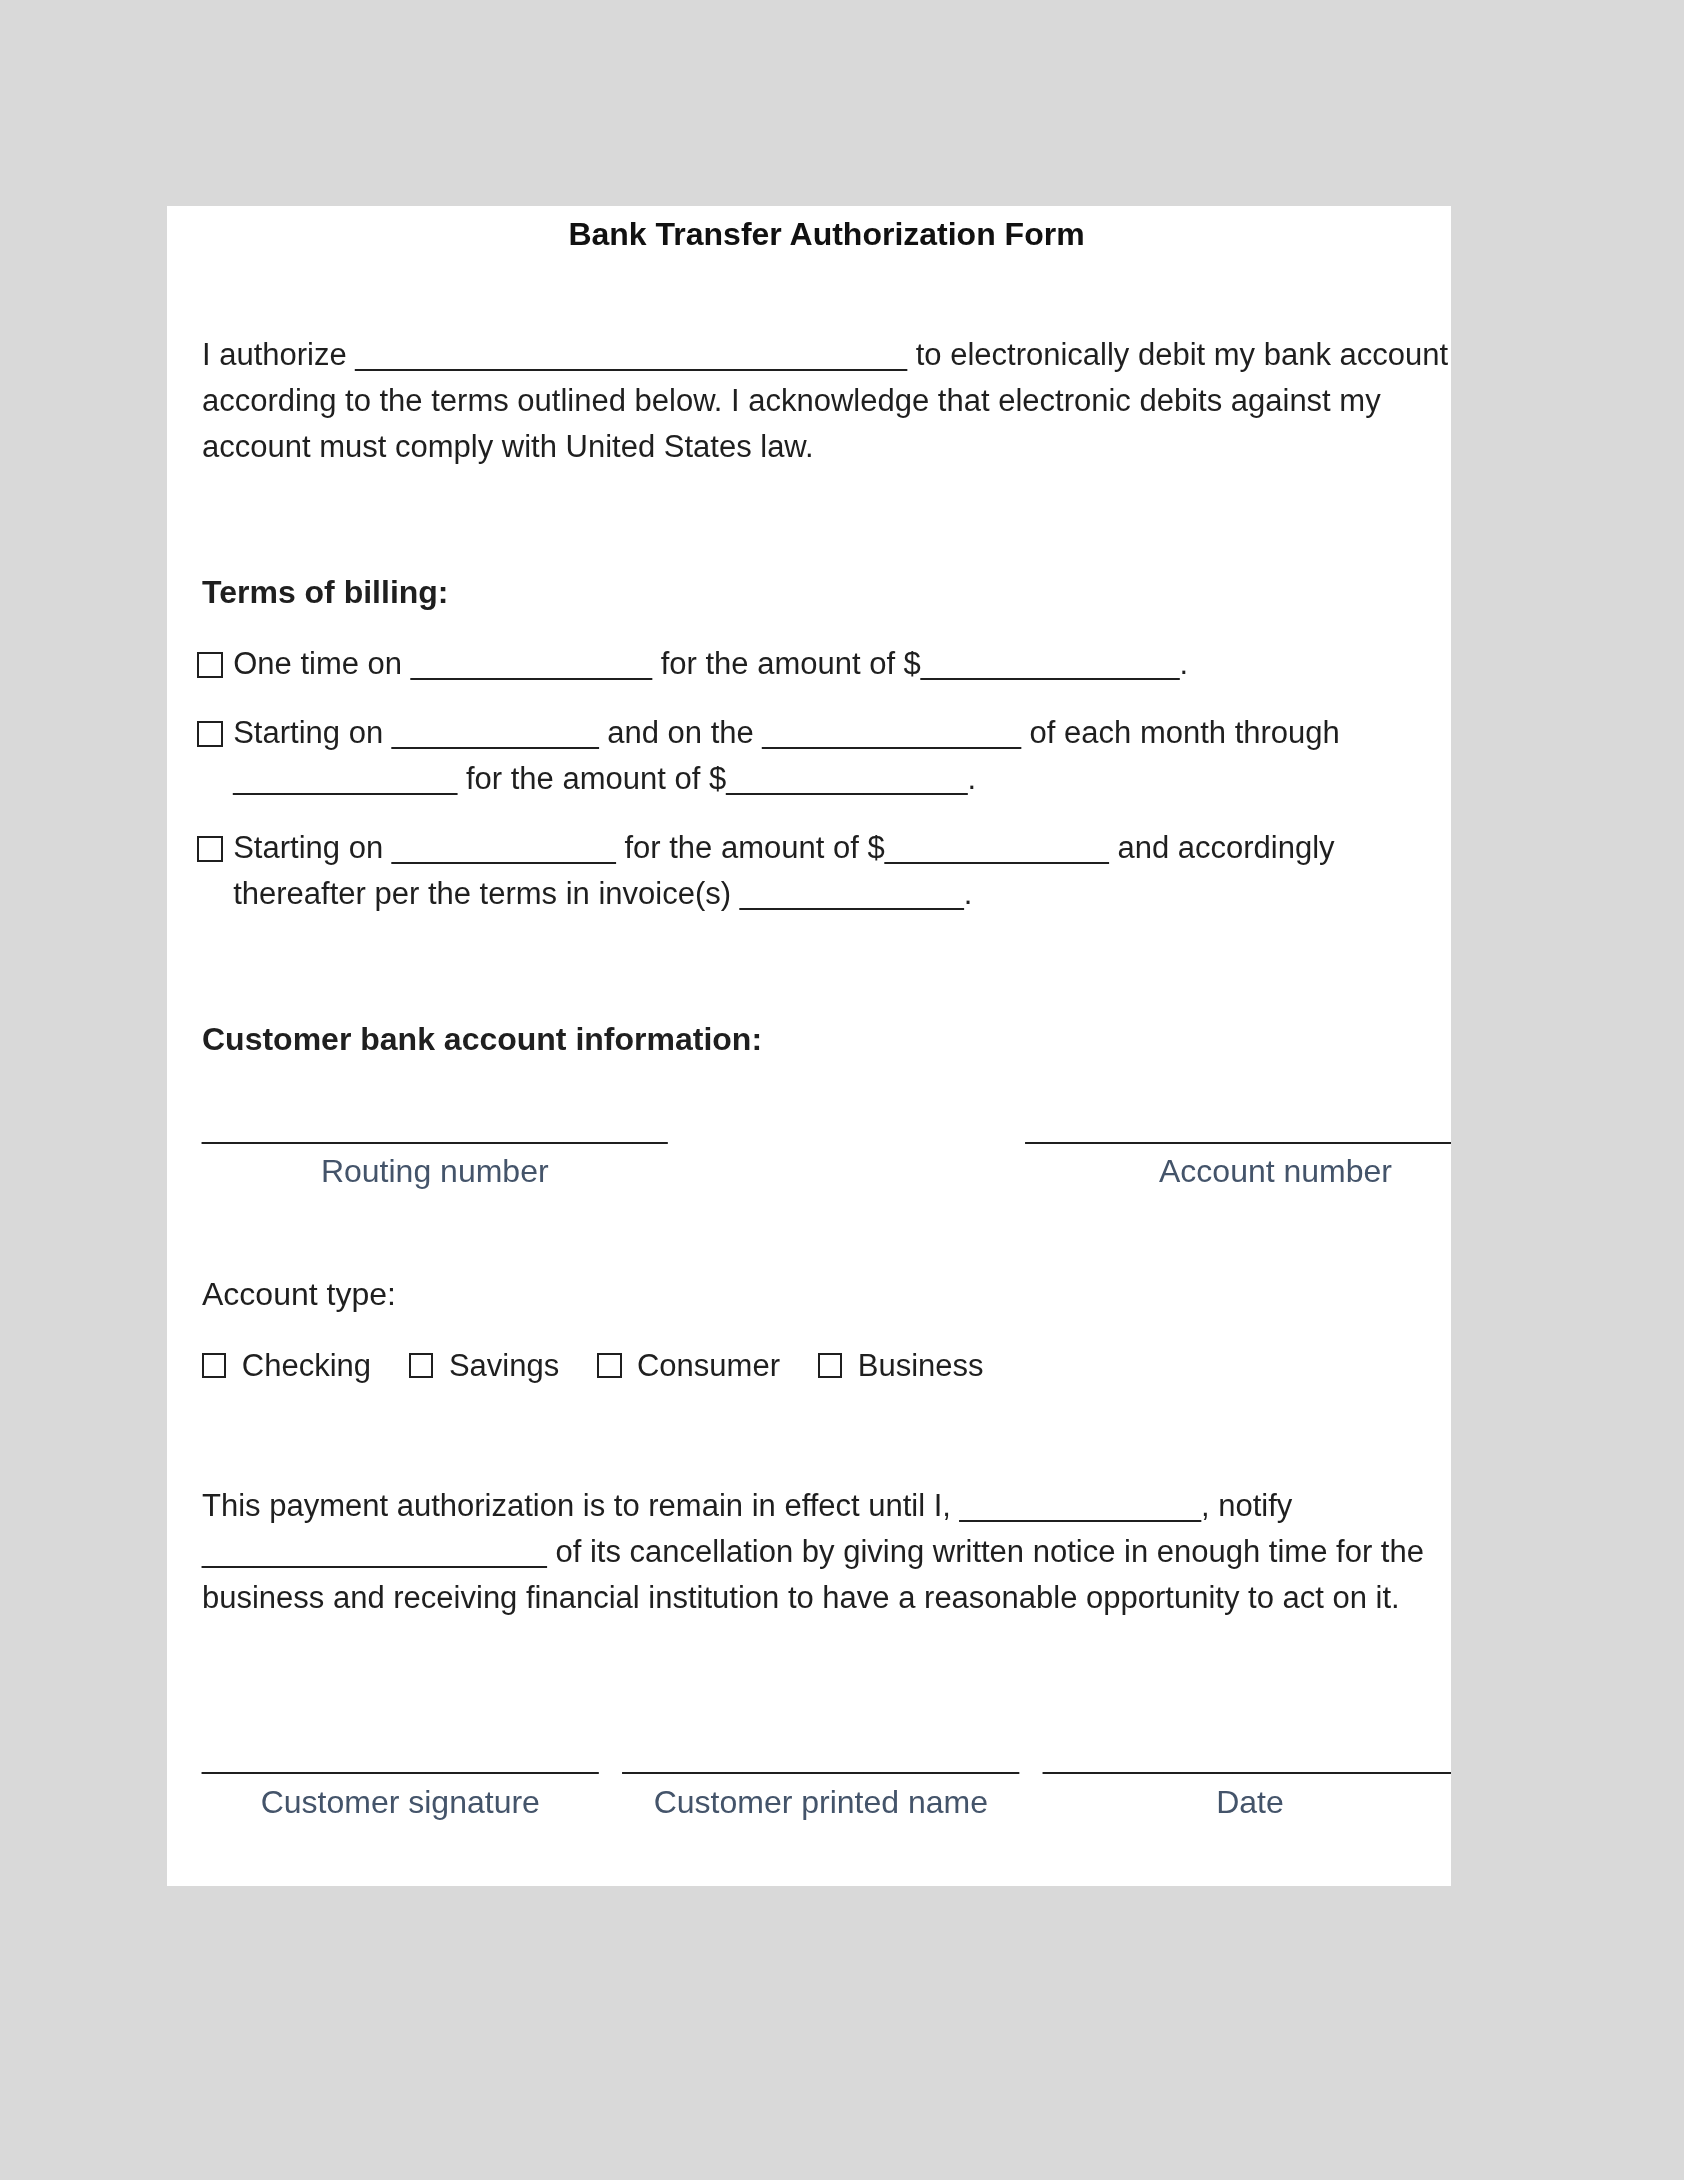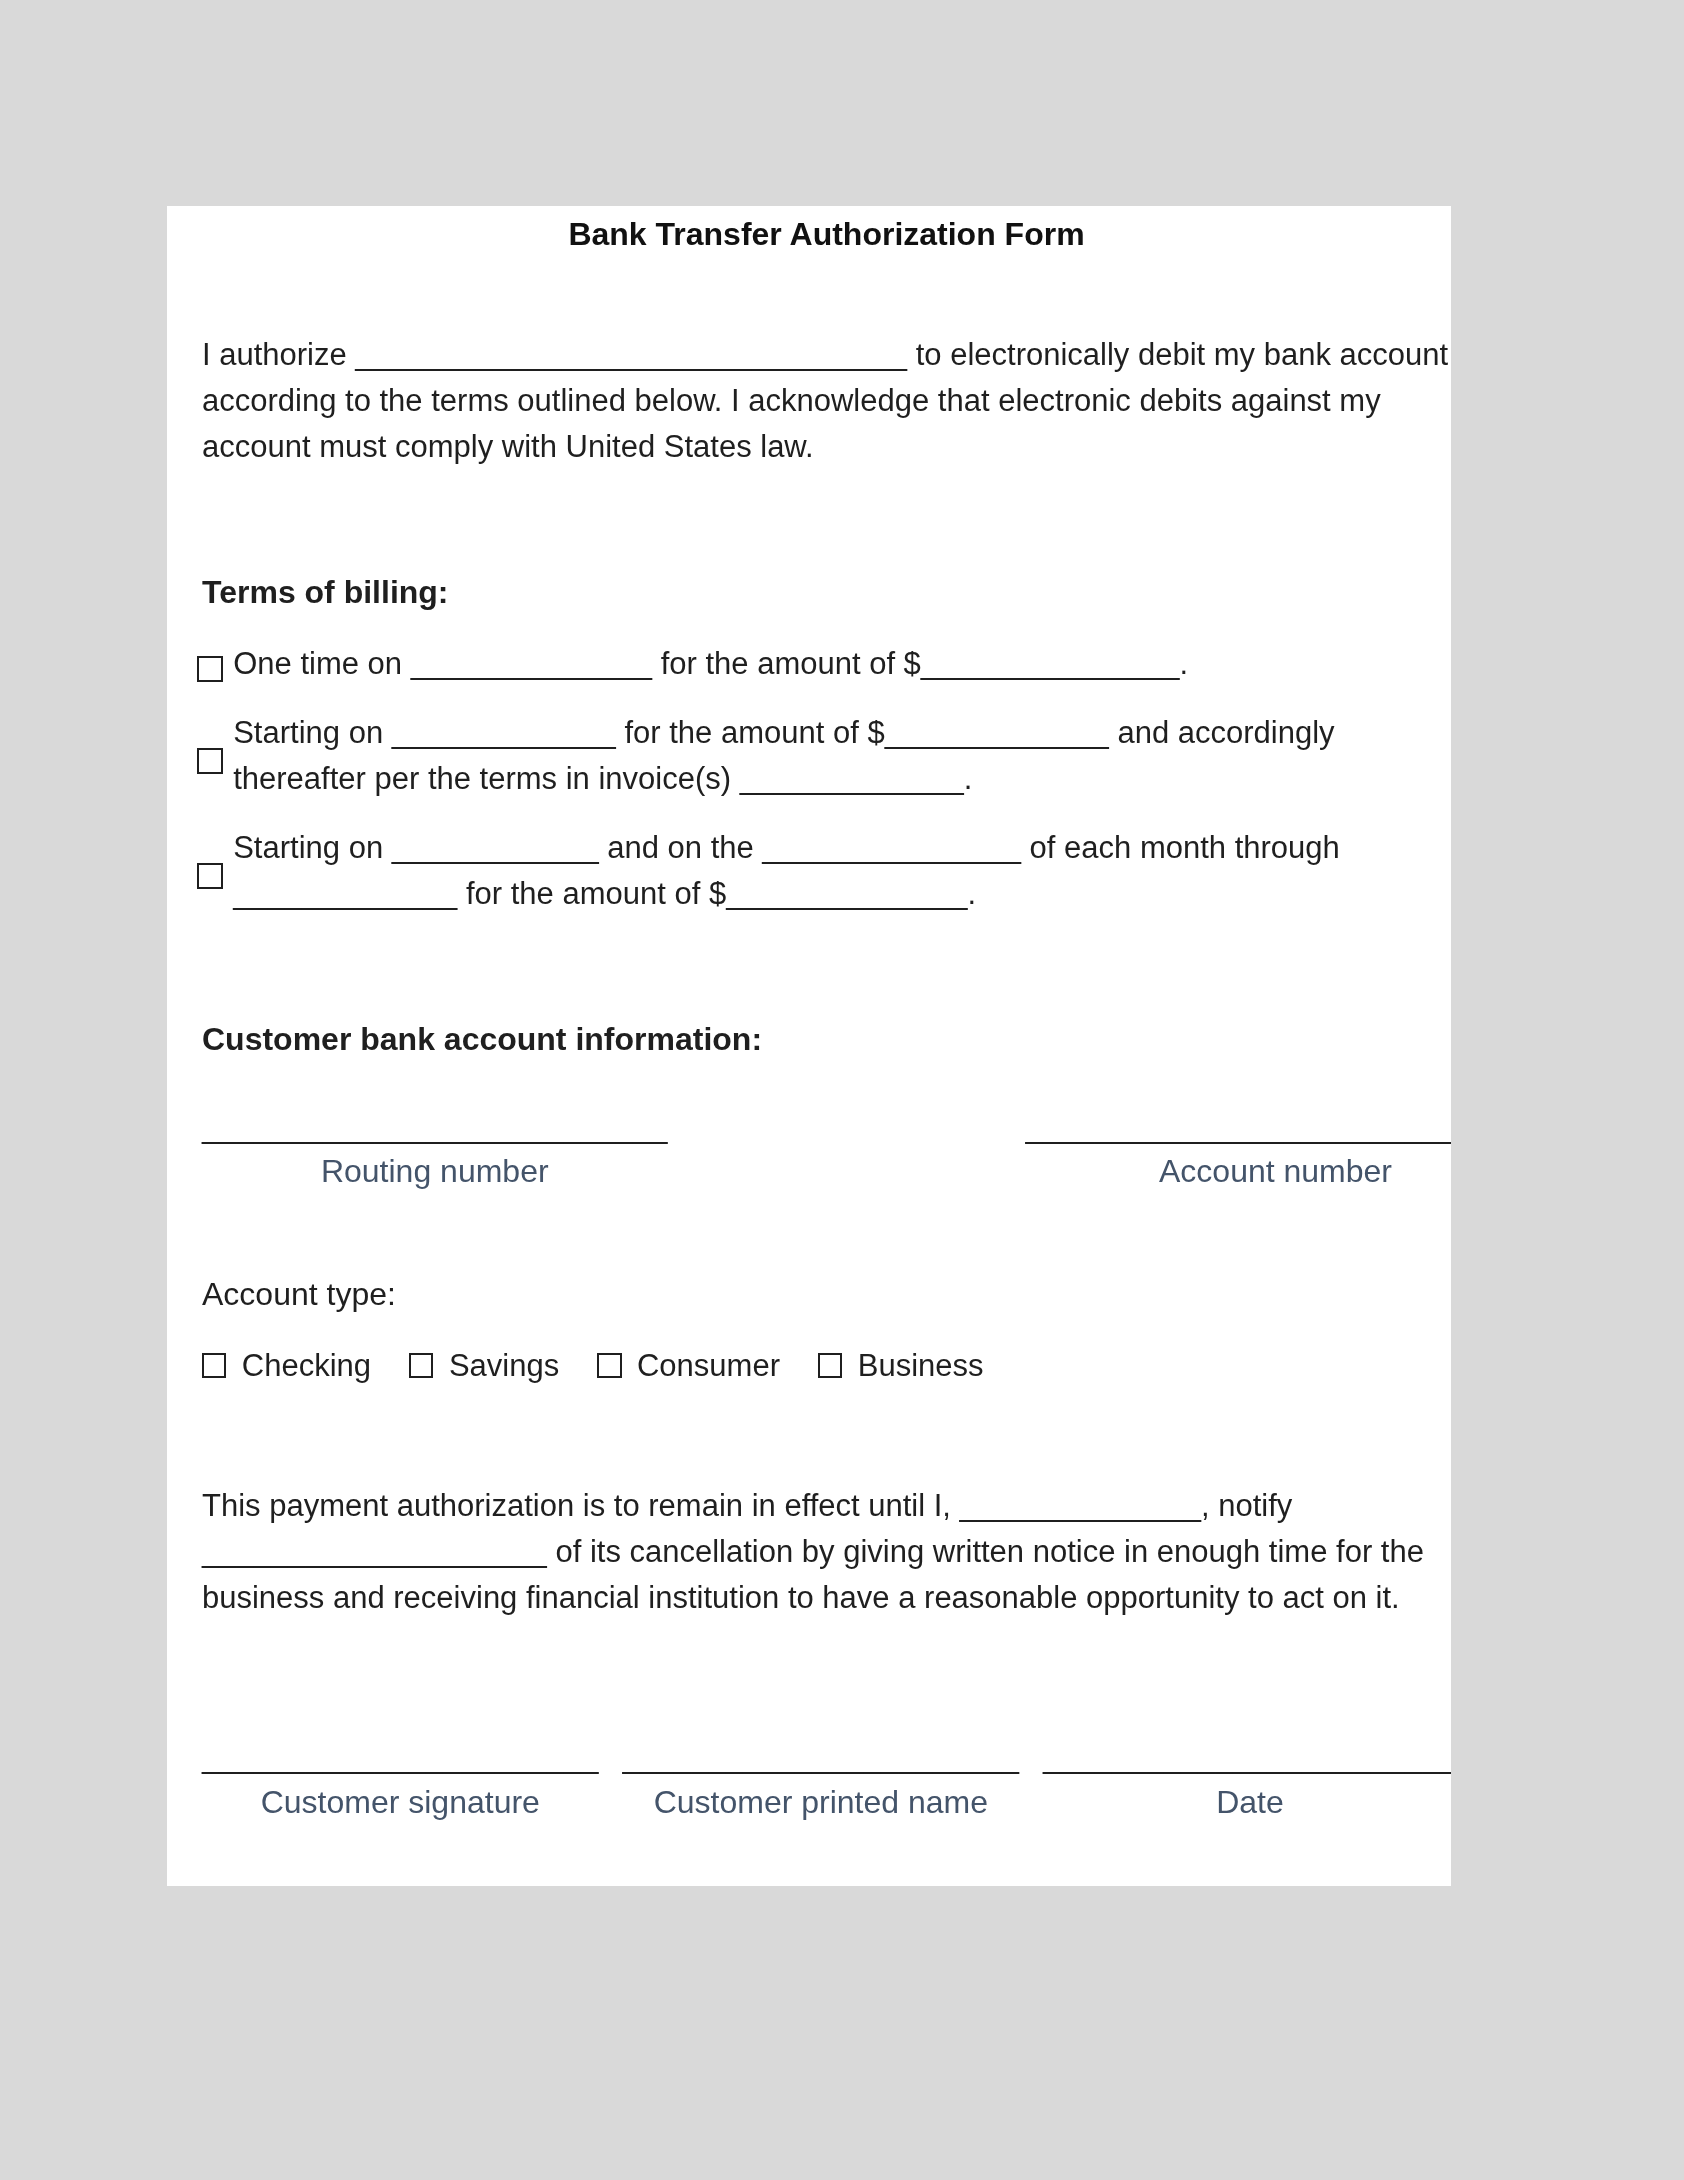--- a/index.html
+++ b/index.html
@@ -40,21 +40,21 @@
   .intro { margin-top: 75px; }
   .section-heading {
     font-size: 32px;
     font-weight: bold;
     line-height: 46px;
     margin-top: 99px;
   }
   .options { margin-top: 25.6px; }
   .option {
     display: flex;
-    align-items: center;
+    align-items: flex-start;
     margin-left: -33px;
     font-size: 31px;
     line-height: 46px;
     padding-left: 28px;
   }
   .option + .option { margin-top: 23px; }
   .cb {
     flex: 0 0 auto;
     width: 22px;
     height: 22px;
@@ -124,25 +124,25 @@
 
     <div class="section-heading">Terms of billing:</div>
 
     <div class="options">
       <div class="option">
         <span class="cb"></span>
         <span>One time on ______________ for the amount of $_______________.</span>
       </div>
       <div class="option">
         <span class="cb"></span>
-        <span>Starting on _____________ for the amount of $_____________ and accordingly thereafter per the terms in invoice(s) _____________.</span>
+        <span>Starting on ____________ and on the _______________ of each month through _____________ for the amount of $______________.</span>
       </div>
       <div class="option">
         <span class="cb"></span>
-        <span>Starting on ____________ and on the _______________ of each month through _____________ for the amount of $______________.</span>
+        <span>Starting on _____________ for the amount of $_____________ and accordingly thereafter per the terms in invoice(s) _____________.</span>
       </div>
     </div>
 
     <div class="section-heading">Customer bank account information:</div>
 
     <div class="blank-row">
       <div class="blank-col">
         <div class="blank-line">___________________________</div>
         <div class="mini-label">Routing number</div>
       </div>

